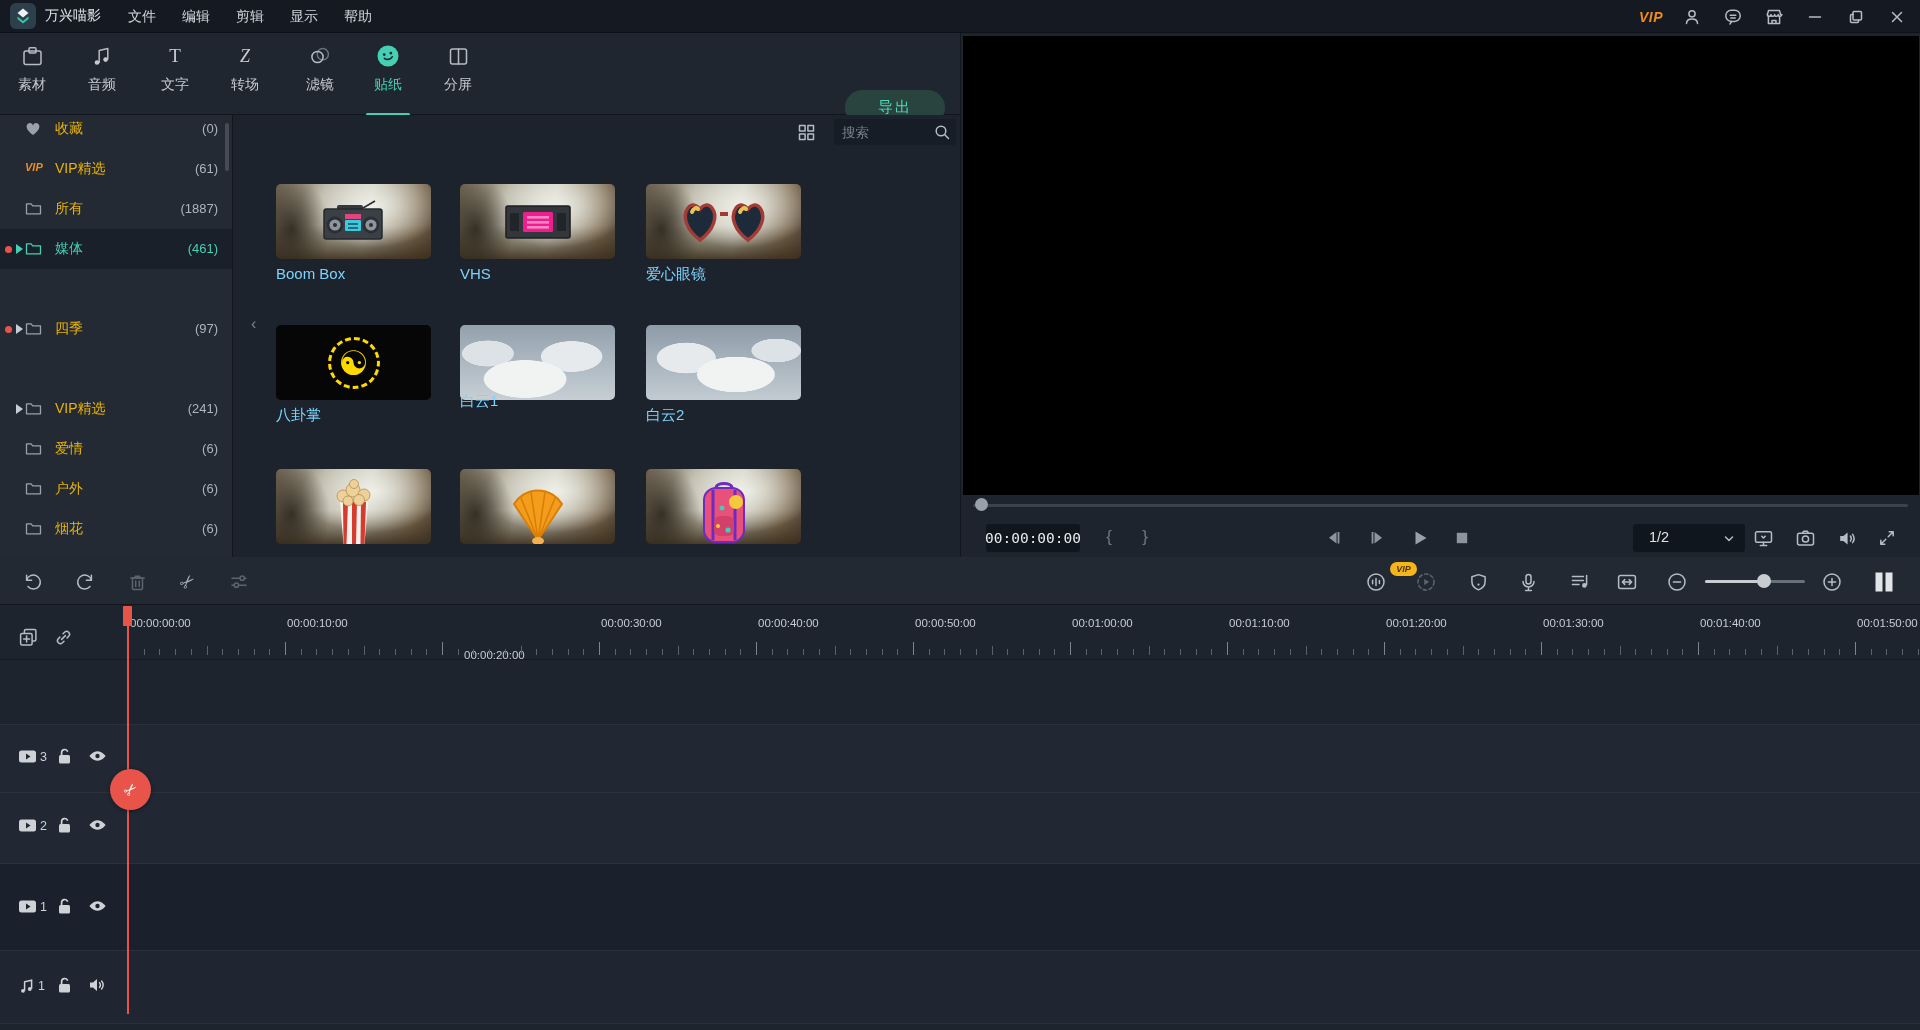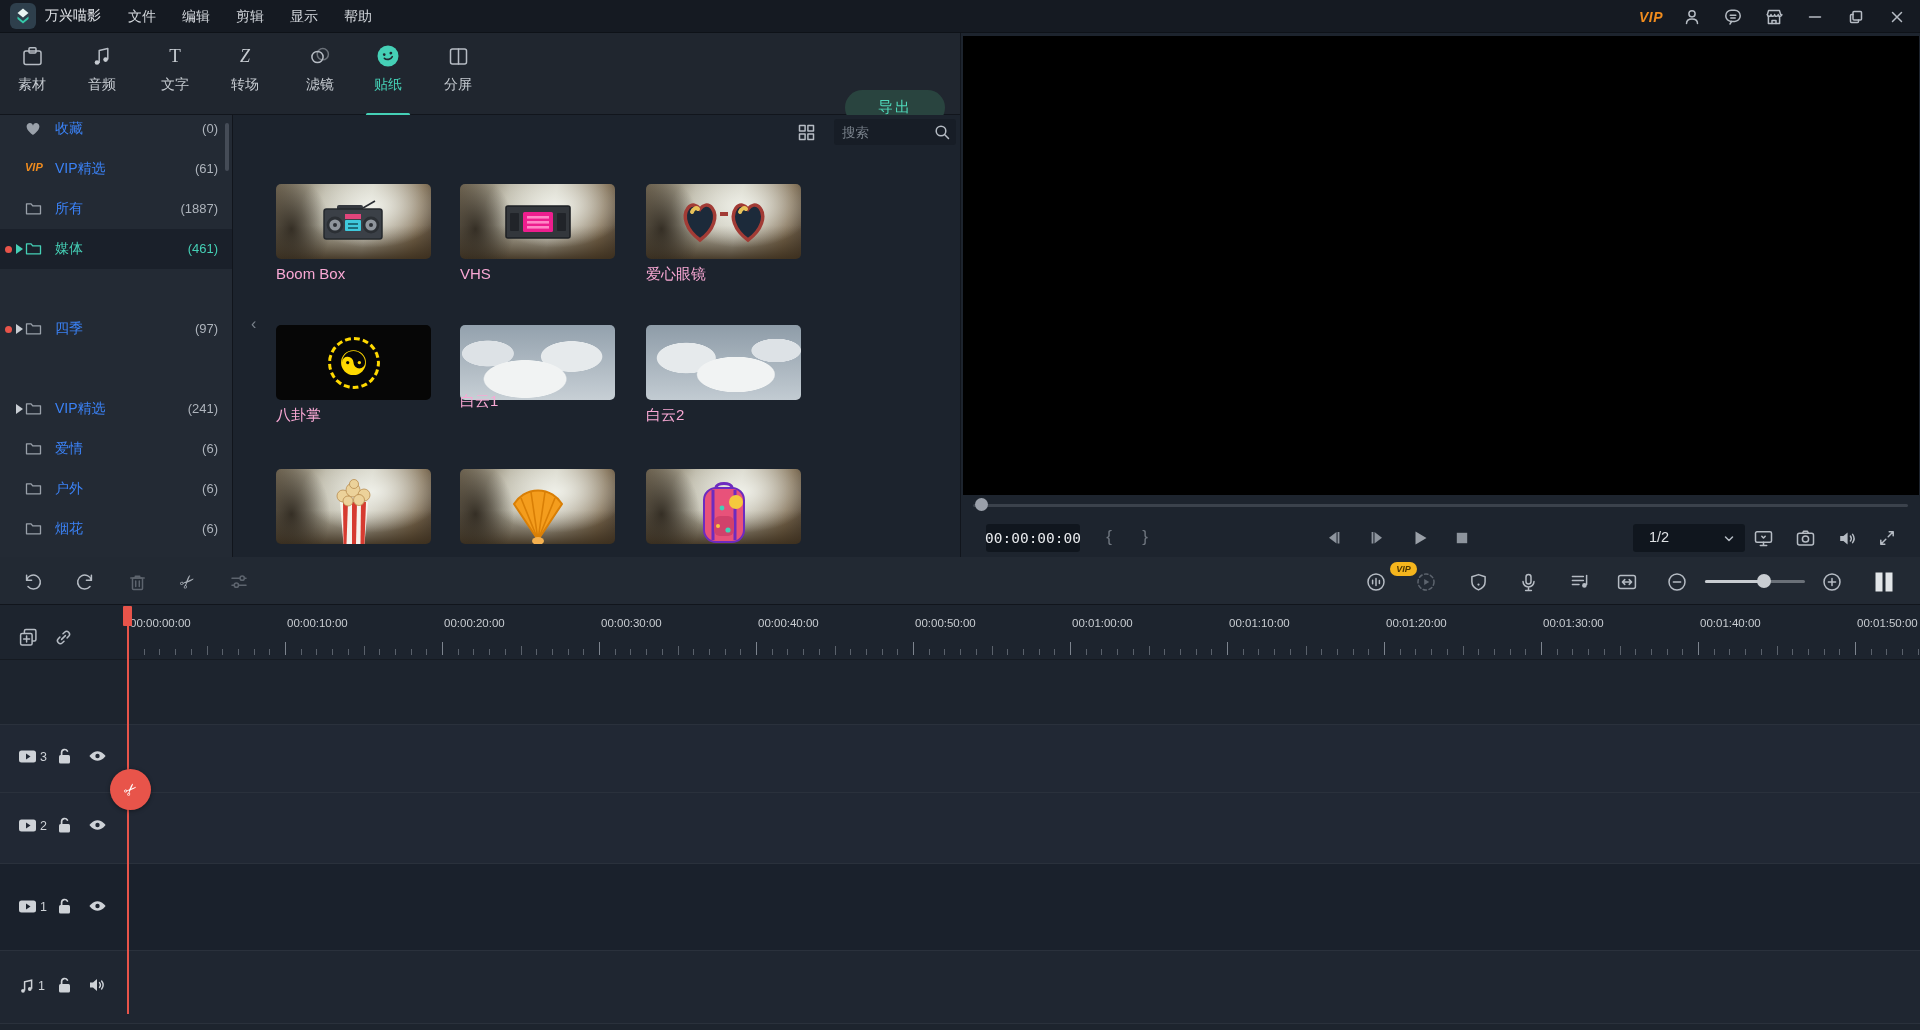--- a/index.html
+++ b/index.html
@@ -29,36 +29,36 @@
 #export-btn{position:absolute;left:845px;top:57px;width:100px;height:35px;border-radius:18px;background:#29443f;color:#4fd8ba;font-size:15px;display:flex;align-items:center;justify-content:center;letter-spacing:2px;cursor:pointer}
 
 #sidebar{position:absolute;left:0;top:115px;width:233px;height:442px;background:#232a34;border-right:1px solid #11151c;overflow:hidden}
 .sb-row{position:absolute;left:0;width:233px;height:40px}
 .sb-row.sel{background:#1a202a}
 .sb-dot{position:absolute;left:5px;top:16.5px;width:7px;height:7px;border-radius:50%;background:#e8544a}
 .sb-arr{position:absolute;left:16px;top:14.5px;width:0;height:0;border-left:7px solid #c9ced4;border-top:5px solid transparent;border-bottom:5px solid transparent}
 .sb-row.sel .sb-arr{border-left-color:#45d0b6}
 .sb-ico{position:absolute;left:25px;top:12px;color:#9aa1aa}
 .sb-row.sel .sb-ico{color:#45d0b6}
-.sb-label{position:absolute;left:55px;top:11px;font-size:14px;color:#3b82f6}
+.sb-label{position:absolute;left:55px;top:11px;font-size:14px;color:#eab308}
 .sb-row.sel .sb-label{color:#45d0b6}
 .sb-count{position:absolute;right:15px;top:12px;font-size:13px;color:#aeb4bc}
 .sb-row.sel .sb-count{color:#45d0b6}
 .vipico{font-style:italic;font-weight:bold;font-size:11px;color:#f08c1e}
 #sb-scroll{position:absolute;right:3px;top:8px;width:4px;height:48px;border-radius:2px;background:#454c57}
 
 #library{position:absolute;left:233px;top:115px;width:727px;height:442px;background:#1c232d;overflow:hidden}
 #collapse-handle{position:absolute;left:18px;top:200px;color:#79818b;font-size:16px}
 #gridview-btn{position:absolute;left:564px;top:8px}
 #search-box{position:absolute;left:601px;top:4px;width:122px;height:26px;background:#171d26;border-radius:3px}
 #search-input{position:absolute;left:8px;top:0;width:85px;height:26px;background:transparent;border:none;outline:none;color:#ced3d8;font-size:13.5px;font-family:inherit}
 #search-input::placeholder{color:#78808a}
 #search-mag{position:absolute;right:5px;top:4px}
 .cell{position:absolute;width:155px;height:75px;border-radius:5px;overflow:hidden;cursor:pointer}
-.cell-label{position:absolute;width:160px;font-size:15px;color:#f9a8d4}
+.cell-label{position:absolute;width:160px;font-size:15px;color:#7dd3fc}
 .photo{background:
  radial-gradient(55px 75px at 10% 60%, rgba(38,32,24,.85), rgba(38,32,24,0) 70%),
  radial-gradient(95px 55px at 62% 30%, rgba(240,241,234,.95), rgba(240,241,234,0) 75%),
  linear-gradient(to top, rgba(58,45,28,.9), rgba(58,45,28,0) 45%),
  linear-gradient(100deg,#706552 0%,#b7b3a2 30%,#cfcdbf 58%,#7e6c52 88%,#54483a 100%)}
 .clouds{background:
  radial-gradient(70px 32px at 42% 72%, #f1f3f3 0 58%, rgba(255,255,255,0) 60%),
  radial-gradient(52px 26px at 72% 42%, #e6eaec 0 58%, rgba(255,255,255,0) 60%),
  radial-gradient(44px 22px at 18% 38%, #dde2e6 0 58%, rgba(255,255,255,0) 60%),
  linear-gradient(180deg,#93a1ad,#c7cfd5)}
@@ -606,21 +606,21 @@
             <path d="M8.6 12.4l3.8-3.8"></path>
             <path d="M10 6.8 11.6 5.2a2.9 2.9 0 0 1 4.1 4.1L14.1 10.9M11 14.2 9.4 15.8a2.9 2.9 0 0 1-4.1-4.1L6.9 10.1"></path>
           </svg>
       </div>
     </div>
 
     <div id="ruler">
       <div id="ruler-labels">
           <span class="rlabel" style="left: 130px;">00:00:00:00</span>
           <span class="rlabel" style="left: 287px;">00:00:10:00</span>
-          <span class="rlabel" style="left: 444px;">00:00:20:00</span>
+          <span class="rlabel" style="left: 464px; margin-top: 32px;">00:00:20:00</span>
           <span class="rlabel" style="left: 601px;">00:00:30:00</span>
           <span class="rlabel" style="left: 758px;">00:00:40:00</span>
           <span class="rlabel" style="left: 915px;">00:00:50:00</span>
           <span class="rlabel" style="left: 1072px;">00:01:00:00</span>
           <span class="rlabel" style="left: 1229px;">00:01:10:00</span>
           <span class="rlabel" style="left: 1386px;">00:01:20:00</span>
           <span class="rlabel" style="left: 1543px;">00:01:30:00</span>
           <span class="rlabel" style="left: 1700px;">00:01:40:00</span>
           <span class="rlabel" style="left: 1857px;">00:01:50:00</span>
         </div>

